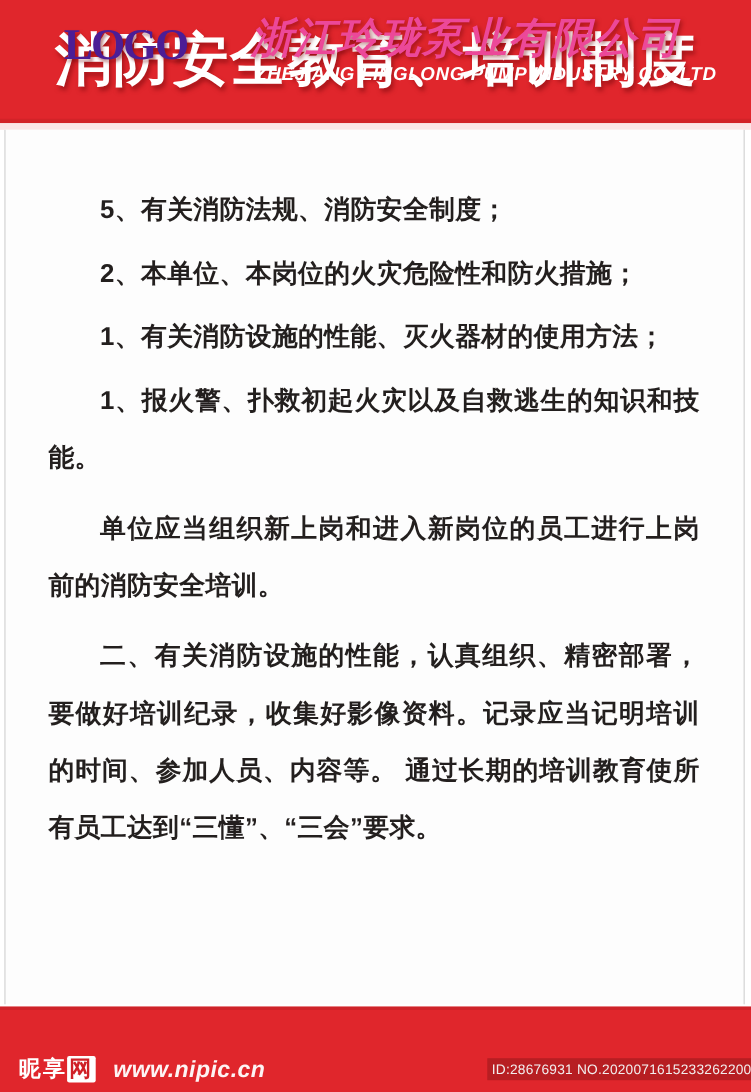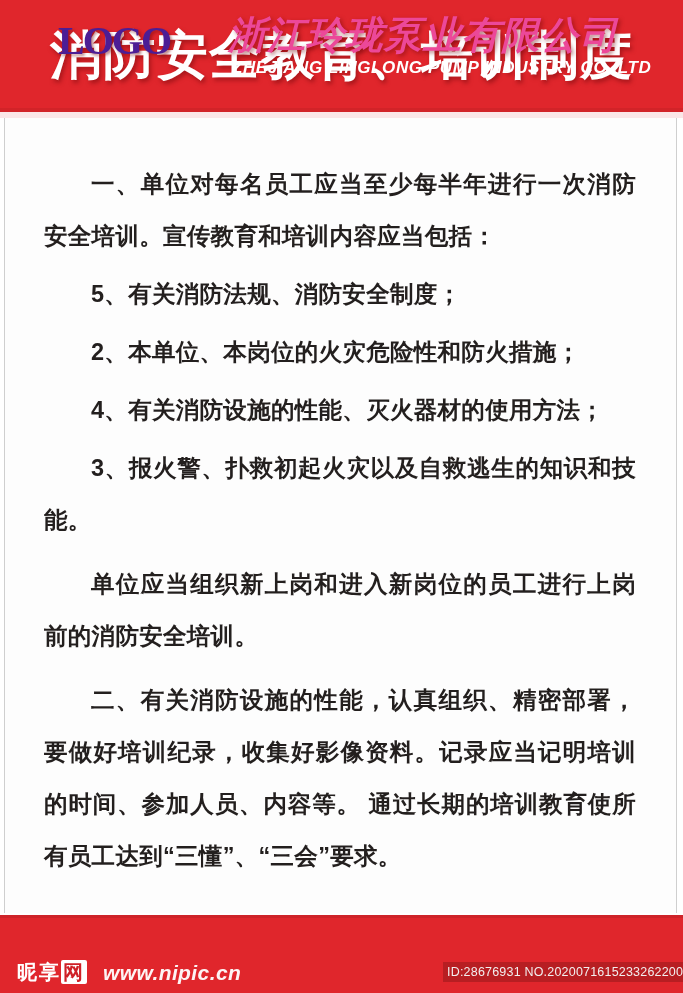--- a/index.html
+++ b/index.html
@@ -219,29 +219,28 @@
 
   <div class="top-band">
     <div class="top-band-inner-shade"></div>
   </div>
   <div class="title">消防安全教育、培训制度</div>
   <div class="band-sep"></div>
 
   <div class="body-frame"></div>
 
   <div class="content">
-    <p class="para indent">一、单位对每名员工应当至少每半年进行一次消防安全培训。宣传教育和培训内容应当包括：</p>
     <div class="gap-sm"></div>
     <p class="para indent">5、有关消防法规、消防安全制度；</p>
     <div class="gap-sm"></div>
     <p class="para indent">2、本单位、本岗位的火灾危险性和防火措施；</p>
     <div class="gap-sm"></div>
-    <p class="para indent">4、有关消防设施的性能、灭火器材的使用方法；</p>
-    <div class="gap-sm"></div>
-    <p class="para indent">3、报火警、扑救初起火灾以及自救逃生的知识和技能。</p>
+    <p class="para indent">1、有关消防设施的性能、灭火器材的使用方法；</p>
+    <div class="gap-sm"></div>
+    <p class="para indent">1、报火警、扑救初起火灾以及自救逃生的知识和技能。</p>
     <div class="gap-md"></div>
     <p class="para indent">单位应当组织新上岗和进入新岗位的员工进行上岗前的消防安全培训。</p>
     <div class="gap-md"></div>
     <p class="para indent">二、有关消防设施的性能，认真组织、精密部署，要做好培训纪录，收集好影像资料。记录应当记明培训的时间、参加人员、内容等。 通过长期的培训教育使所有员工达到“三懂”、“三会”要求。</p>
   </div>
 
   <div class="bottom-band"></div>
   <div class="logo-mark">LOGO</div>
   <div class="company-cn">浙江玲珑泵业有限公司</div>
   <div class="company-en">ZHEJIANG LINGLONG PUMP INDUSTRY CO.,LTD</div>

